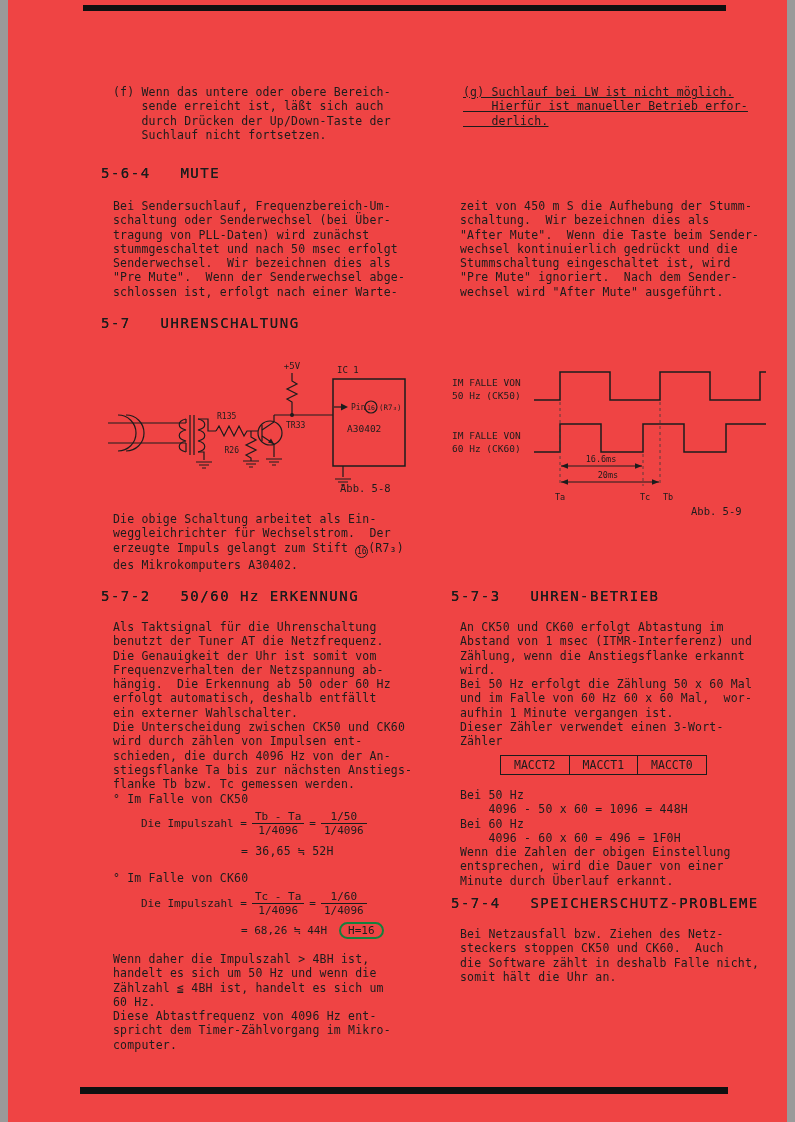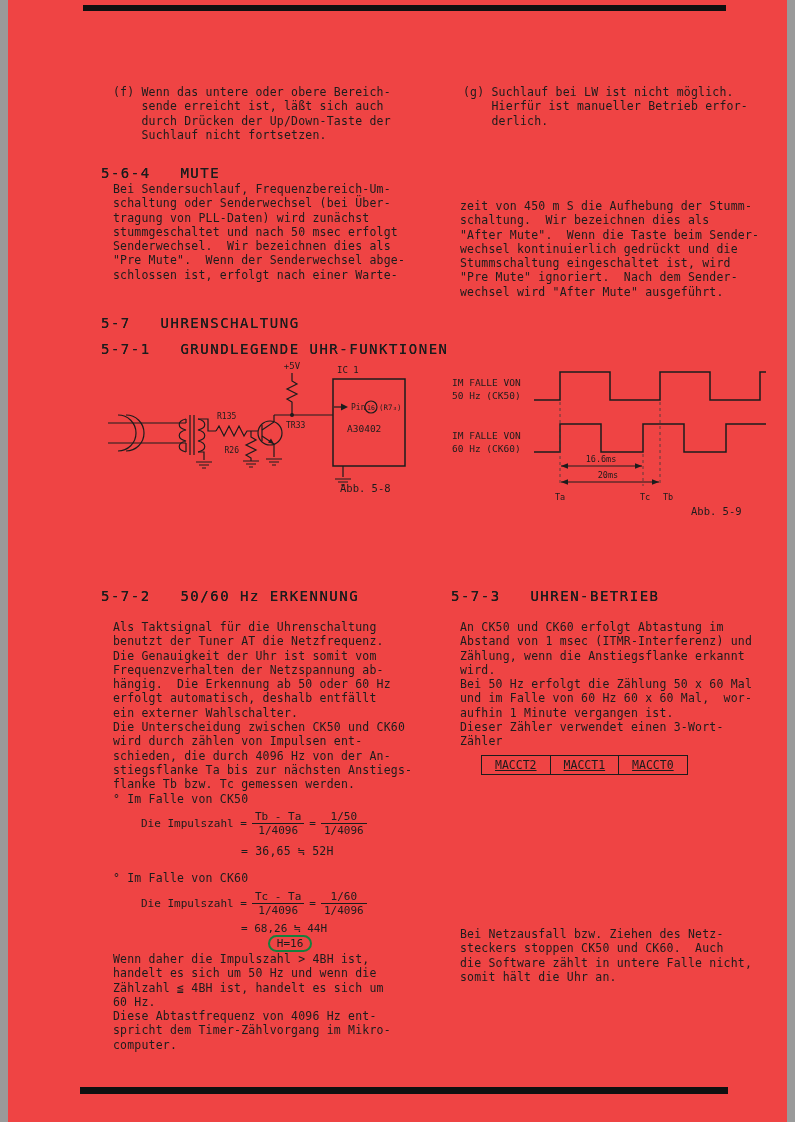--- a/index.html
+++ b/index.html
@@ -48,42 +48,41 @@
 <body>
 
 <div class="page">
 
   <div class="rule" style="left:75px; top:5px; width:643px; height:6px;"></div>
 
   <div class="para" style="left:105px; top:85px;">(f) Wenn das untere oder obere Bereich-
     sende erreicht ist, läßt sich auch
     durch Drücken der Up/Down-Taste der
     Suchlauf nicht fortsetzen.</div>
-  <div class="para" style="left:455px; top:85px;">(g) Suchlauf bei LW ist nicht möglich.
+  <div class="para" style="left:455px; top:85px;text-decoration:underline;">(g) Suchlauf bei LW ist nicht möglich.
     Hierfür ist manueller Betrieb erfor-
     derlich.</div>
 
   <div class="h" style="left:93px; top:165px;">5-6-4   MUTE</div>
-  <div class="para" style="left:105px; top:182px;">Bei Sendersuchlauf, Frequenzbereich-Um-
+  <div class="para" style="left:105px; top:199px;">Bei Sendersuchlauf, Frequenzbereich-Um-
 schaltung oder Senderwechsel (bei Über-
 tragung von PLL-Daten) wird zunächst
 stummgeschaltet und nach 50 msec erfolgt
 Senderwechsel.  Wir bezeichnen dies als
 "Pre Mute".  Wenn der Senderwechsel abge-
 schlossen ist, erfolgt nach einer Warte-</div>
   <div class="para" style="left:452px; top:199px;">zeit von 450 m S die Aufhebung der Stumm-
 schaltung.  Wir bezeichnen dies als
 "After Mute".  Wenn die Taste beim Sender-
 wechsel kontinuierlich gedrückt und die
 Stummschaltung eingeschaltet ist, wird
 "Pre Mute" ignoriert.  Nach dem Sender-
 wechsel wird "After Mute" ausgeführt.</div>
 
   <div class="h" style="left:93px; top:315px;">5-7   UHRENSCHALTUNG</div>
-  <div class="h" style="left:93px; top:341px;">5-7-1   GRUNDLEGENDE UHR-FUNKTIONEN</div>
 
   <svg class="fig" style="left:88px; top:357px;" width="350" height="148" viewBox="0 0 350 148">
 
     <g>
       <path class="wire" d="M12,66 H90 M12,86 H90"></path>
       <path class="wire" d="M30,58 a18,18 0 0 1 0,36"></path>
       <path class="wire" d="M22,58 a18,18 0 0 1 0,36"></path>
     </g>
 
     <g>
@@ -167,20 +166,24 @@
       <text x="160" y="118" font-size="8.5" text-anchor="middle">20ms</text>
     </g>
 
     <text x="112" y="140" font-size="8.5" text-anchor="middle">Ta</text>
     <text x="197" y="140" font-size="8.5" text-anchor="middle">Tc</text>
     <text x="220" y="140" font-size="8.5" text-anchor="middle">Tb</text>
 
     <text x="243" y="155" font-size="10.5">Abb. 5-9</text>
   </svg>
 
+  <div class="para" style="left:105px; top:512px;"><span>Die obige Schaltung arbeitet als Ein-
+weggleichrichter für Wechselstrom.  Der
+erzeugte Impuls gelangt zum Stift </span><span class="circ">16</span><span>(R7₃)
+des Mikrokomputers A30402.</span></div>
 
   <div class="h" style="left:93px; top:588px;">5-7-2   50/60 Hz ERKENNUNG</div>
   <div class="para" style="left:105px; top:620px;">Als Taktsignal für die Uhrenschaltung
 benutzt der Tuner AT die Netzfrequenz.
 Die Genauigkeit der Uhr ist somit vom
 Frequenzverhalten der Netzspannung ab-
 hängig.  Die Erkennung ab 50 oder 60 Hz
 erfolgt automatisch, deshalb entfällt
 ein externer Wahlschalter.
 Die Unterscheidung zwischen CK50 und CK60
@@ -199,21 +202,21 @@
   <div class="para" style="left:233px; top:844px;">= 36,65 ≒ 52H</div>
 
   <div class="para" style="left:105px; top:871px;">° Im Falle von CK60</div>
 
   <div class="frow" style="left:133px; top:890px;">
     <span>Die Impulszahl =</span>
     <span class="frac"><span class="fn">Tc - Ta</span><span class="fd">1/4096</span></span>
     <span>=</span>
     <span class="frac"><span class="fn">1/60</span><span class="fd">1/4096</span></span>
   </div>
-  <div class="frow" style="left:233px; top:922px;flex-direction:column;">
+  <div class="frow" style="left:233px; top:922px;">
     <span>= 68,26 ≒ 44H</span>
     <span class="badge">H=16</span>
   </div>
 
   <div class="para" style="left:105px; top:952px;">Wenn daher die Impulszahl &gt; 4BH ist,
 handelt es sich um 50 Hz und wenn die
 Zählzahl ≦ 4BH ist, handelt es sich um
 60 Hz.
 Diese Abtastfrequenz von 4096 Hz ent-
 spricht dem Timer-Zählvorgang im Mikro-
@@ -223,27 +226,35 @@
   <div class="para" style="left:452px; top:620px;">An CK50 und CK60 erfolgt Abtastung im
 Abstand von 1 msec (ITMR-Interferenz) und
 Zählung, wenn die Anstiegsflanke erkannt
 wird.
 Bei 50 Hz erfolgt die Zählung 50 x 60 Mal
 und im Falle von 60 Hz 60 x 60 Mal,  wor-
 aufhin 1 Minute vergangen ist.
 Dieser Zähler verwendet einen 3-Wort-
 Zähler</div>
 
-  <div class="mtable" style="left:473px; top:755px;text-decoration:underline;">
+  <div class="mtable" style="left:492px; top:755px;">
     <span class="mcell">MACCT2</span>
     <span class="mcell">MACCT1</span>
     <span class="mcell">MACCT0</span>
   </div>
 
-
+  <div class="para" style="left:452px; top:788px;">Bei 50 Hz
+    4096 - 50 x 60 = 1096 = 448H
+Bei 60 Hz
+    4096 - 60 x 60 = 496 = 1F0H
+Wenn die Zahlen der obigen Einstellung
+entsprechen, wird die Dauer von einer
+Minute durch Überlauf erkannt.</div>
+
+  <div class="h" style="left:443px; top:895px;">5-7-4   SPEICHERSCHUTZ-PROBLEME</div>
   <div class="para" style="left:452px; top:927px;">Bei Netzausfall bzw. Ziehen des Netz-
 steckers stoppen CK50 und CK60.  Auch
-die Software zählt in untere Falle nicht,
+die Software zählt in deshalb Falle nicht,
 somit hält die Uhr an.</div>
 
   <div class="rule" style="left:72px; top:1087px; width:648px; height:7px;"></div>
 
 </div>
 
 </body></html>

